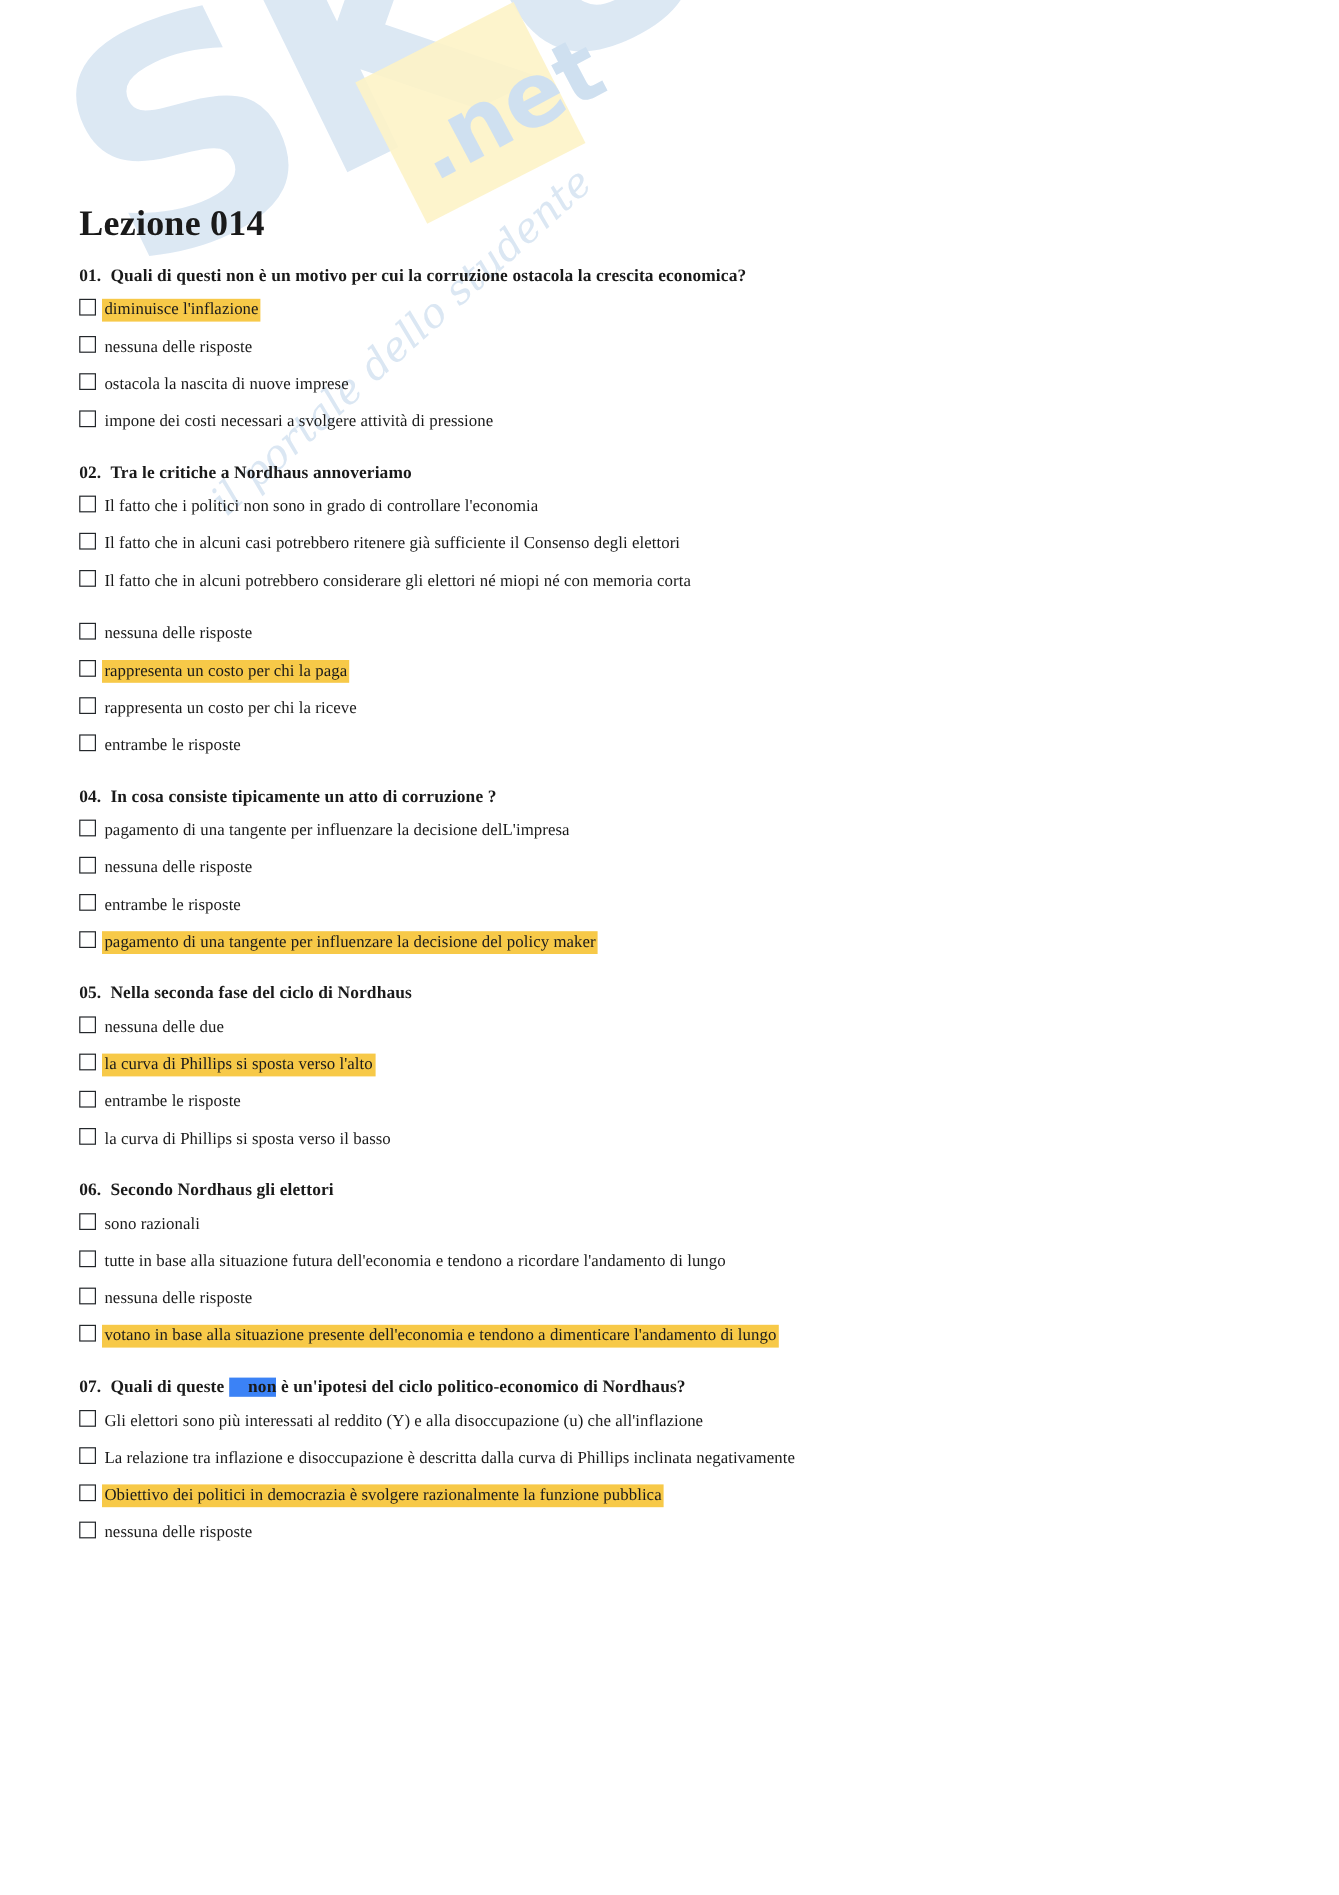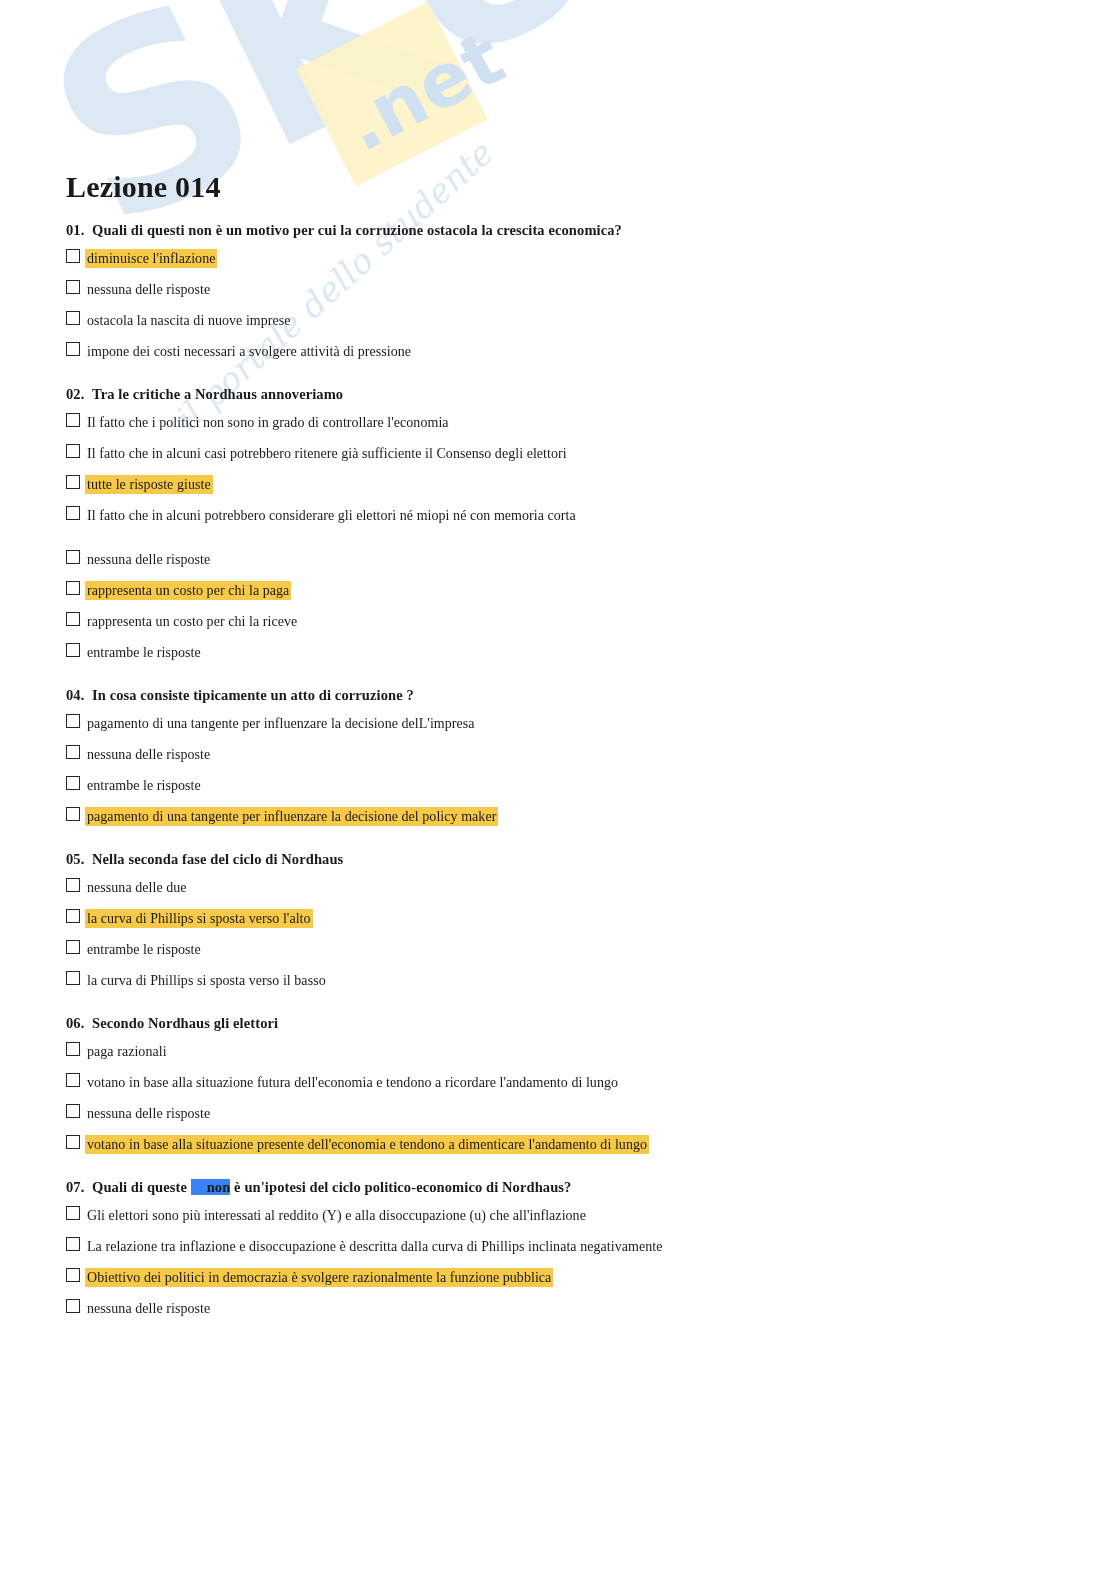--- a/index.html
+++ b/index.html
@@ -176,24 +176,20 @@
           <div class="option-row">
             <span class="checkbox"></span>
             <span class="option-text">Il fatto che i politici non sono in grado di controllare l'economia</span>
           </div>
           <div class="option-row">
             <span class="checkbox"></span>
             <span class="option-text">Il fatto che in alcuni casi potrebbero ritenere già sufficiente il Consenso degli elettori</span>
           </div>
           <div class="option-row">
             <span class="checkbox"></span>
-            <span class="option-text highlight">tutte le risposte giuste</span>
-          </div>
-          <div class="option-row">
-            <span class="checkbox"></span>
             <span class="option-text">Il fatto che in alcuni potrebbero considerare gli elettori né miopi né con memoria corta</span>
           </div>
         </div>
         <div class="question-block">
           <div class="option-row">
             <span class="checkbox"></span>
             <span class="option-text">nessuna delle risposte</span>
           </div>
           <div class="option-row">
             <span class="checkbox"></span>
@@ -243,25 +239,25 @@
           </div>
           <div class="option-row">
             <span class="checkbox"></span>
             <span class="option-text">la curva di Phillips si sposta verso il basso</span>
           </div>
         </div>
         <div class="question-block">
           <div class="question-line"><span class="q-num">06.</span><span class="q-text">Secondo Nordhaus gli elettori</span></div>
           <div class="option-row">
             <span class="checkbox"></span>
-            <span class="option-text">paga razionali</span>
-          </div>
-          <div class="option-row">
-            <span class="checkbox"></span>
-            <span class="option-text">votano in base alla situazione futura dell'economia e tendono a ricordare l'andamento di lungo</span>
+            <span class="option-text">sono razionali</span>
+          </div>
+          <div class="option-row">
+            <span class="checkbox"></span>
+            <span class="option-text">tutte in base alla situazione futura dell'economia e tendono a ricordare l'andamento di lungo</span>
           </div>
           <div class="option-row">
             <span class="checkbox"></span>
             <span class="option-text">nessuna delle risposte</span>
           </div>
           <div class="option-row">
             <span class="checkbox"></span>
             <span class="option-text highlight">votano in base alla situazione presente dell'economia e tendono a dimenticare l'andamento di lungo</span>
           </div>
         </div>

